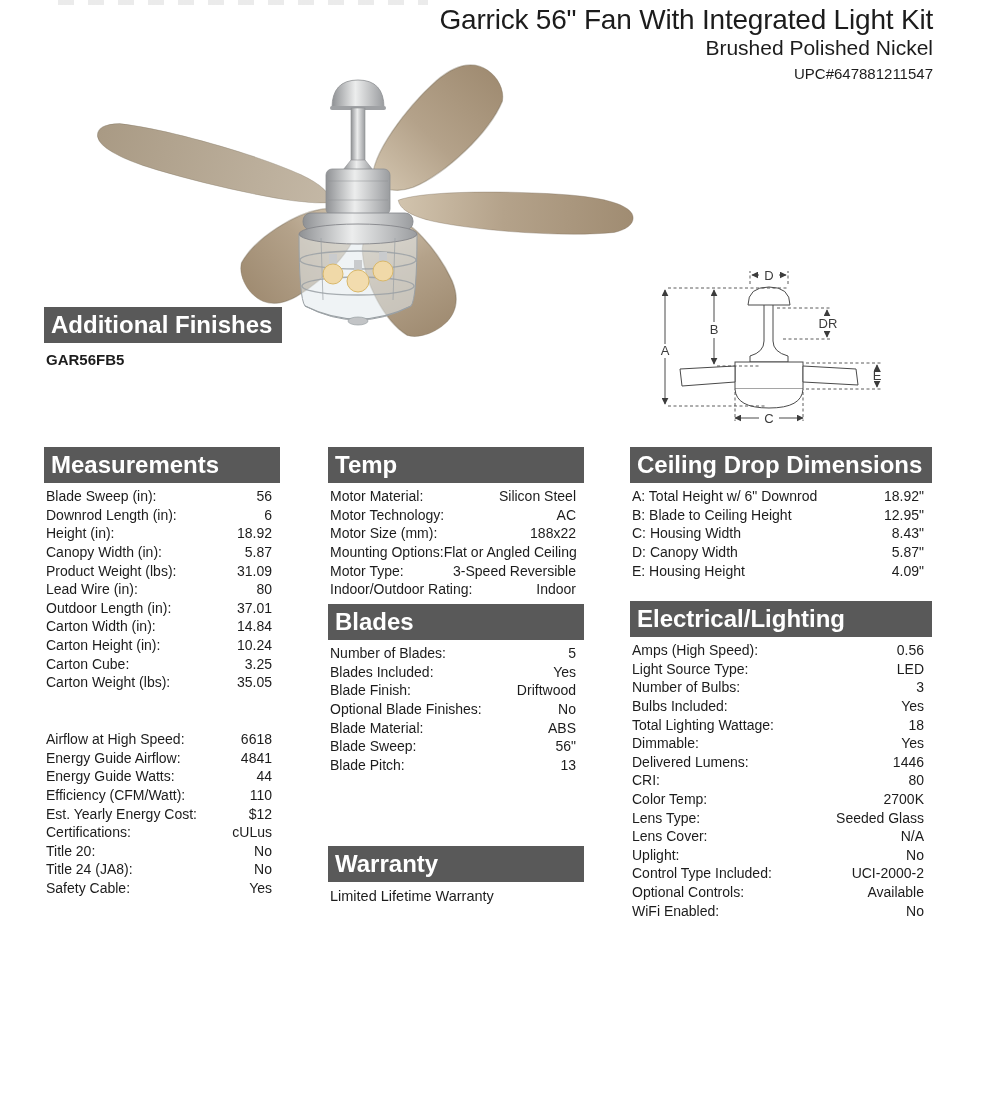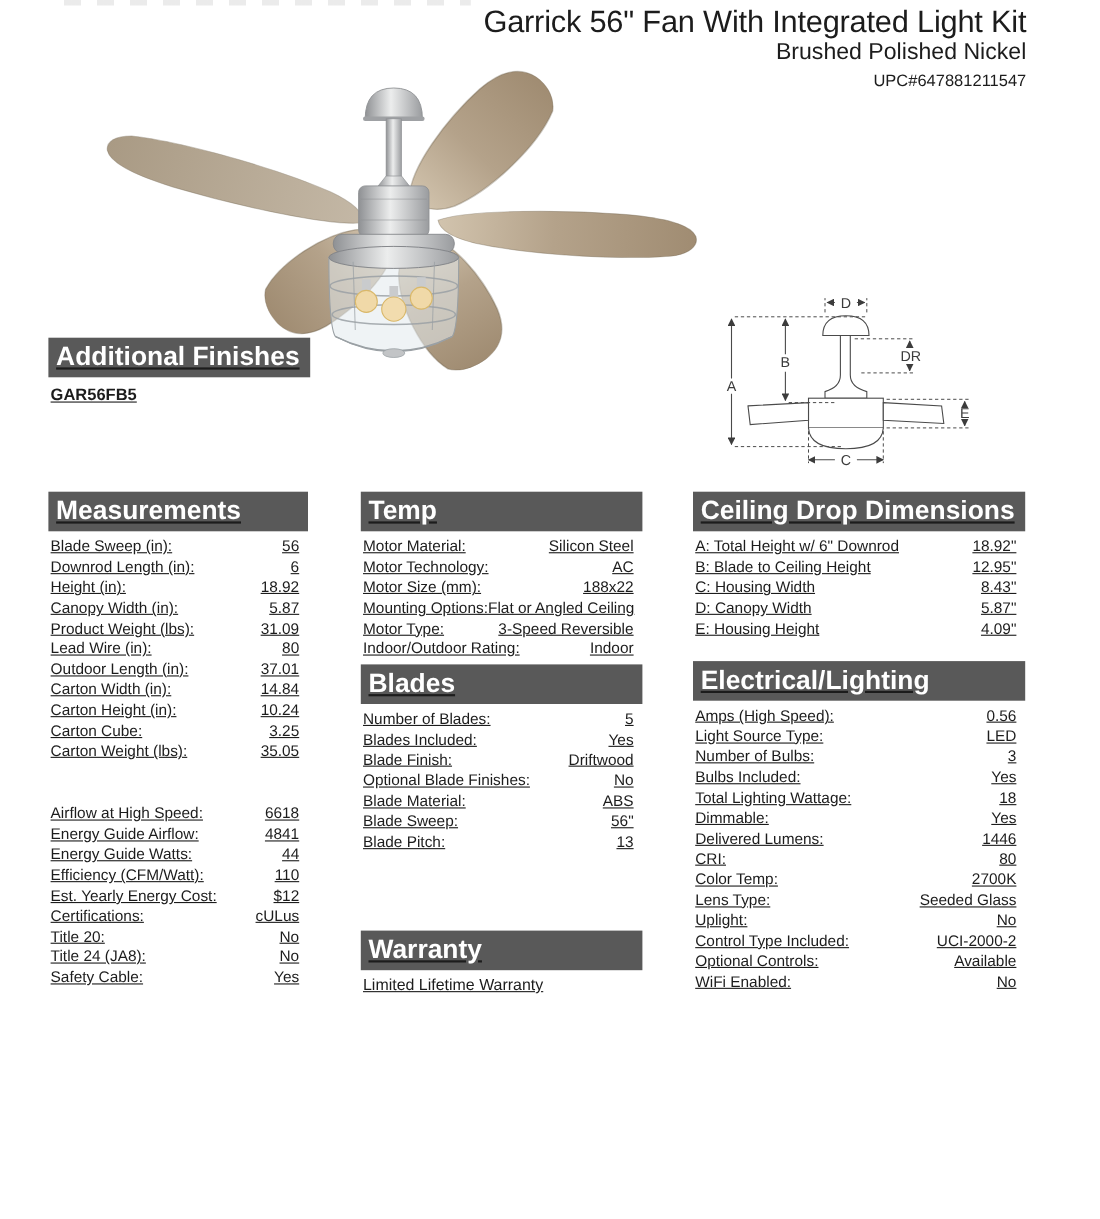--- a/index.html
+++ b/index.html
@@ -19,21 +19,21 @@
   .title-block h1{font-size:28px; font-weight:400; line-height:31px; letter-spacing:-.2px;}
   .title-block .finish{font-size:21px; line-height:26px;}
   .title-block .upc{font-size:15px; line-height:25px;}
 
   
   .fan-image{position:absolute; left:55px; top:48px; width:600px; height:300px;}
   .dim-diagram{position:absolute; left:640px; top:256px; width:320px; height:172px;}
   .dim-diagram text{font-family:"Liberation Sans",sans-serif; font-size:13px; fill:#3c3c3c;}
 
   
-  .sec{position:absolute;text-decoration:underline;}
+  .sec{position:absolute;}
   .sec-header{background:var(--header-bg); color:var(--header-text); font-weight:700;
     font-size:24px; height:36px; line-height:36px; padding-left:7px; letter-spacing:0;}
   .rows{margin-top:4px;}
   .spec-row{display:flex; justify-content:space-between; align-items:center;
     height:18.6px; font-size:14px; padding:0 8px 0 2px; white-space:nowrap;}
   .spec-label{text-align:left;}
   .spec-value{text-align:right;}
   .model{font-size:15px; font-weight:700; margin-top:8px; padding-left:2px;}
   .warranty-note{font-size:14.5px; margin-top:6px; padding-left:2px;}
 
@@ -406,20 +406,24 @@
         </div>
         <div class="spec-row">
           <span class="spec-label">Color Temp:</span>
           <span class="spec-value">2700K</span>
         </div>
         <div class="spec-row">
           <span class="spec-label">Lens Type:</span>
           <span class="spec-value">Seeded Glass</span>
         </div>
         <div class="spec-row">
+          <span class="spec-label">Lens Cover:</span>
+          <span class="spec-value">N/A</span>
+        </div>
+        <div class="spec-row">
           <span class="spec-label">Uplight:</span>
           <span class="spec-value">No</span>
         </div>
         <div class="spec-row">
           <span class="spec-label">Control Type Included:</span>
           <span class="spec-value">UCI-2000-2</span>
         </div>
         <div class="spec-row">
           <span class="spec-label">Optional Controls:</span>
           <span class="spec-value">Available</span>

